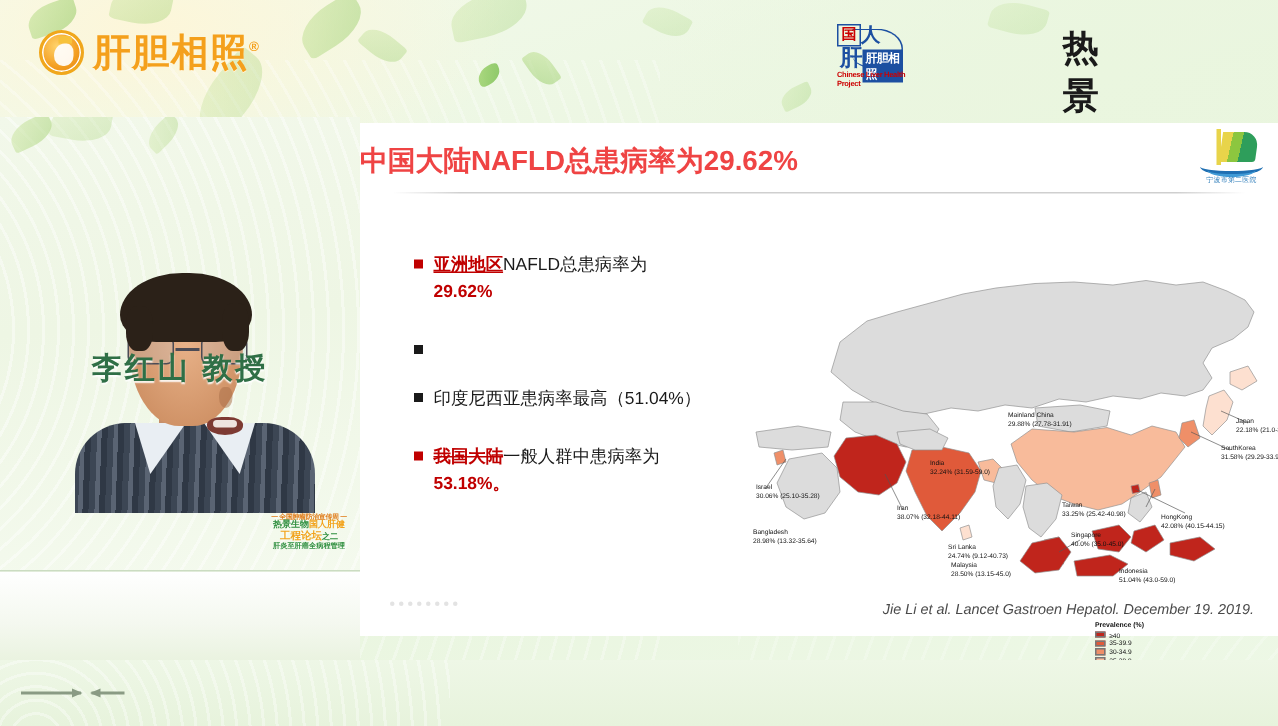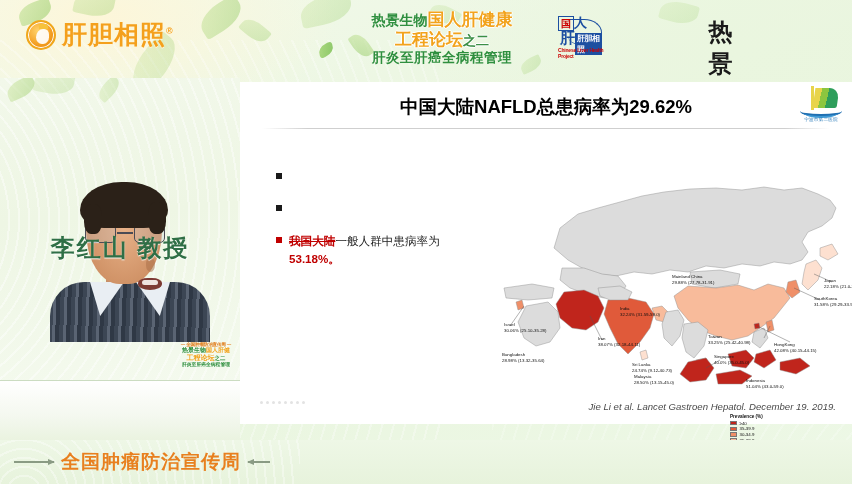--- a/index.html
+++ b/index.html
@@ -200,21 +200,21 @@
   }
   .mb1 { font-size:4.6px; color:#e07b18; font-weight:bold; letter-spacing:-.2px;}
   .mb2 { font-size:6px; color:#2f8f3f; font-weight:bold; }
   .mb2 em { font-style:normal; color:#f2a31c; }
   .mb3 { font-size:7px; color:#f2a31c; font-weight:bold;}
   .mb3 em { font-style:normal; color:#2f8f3f; font-size:5.4px;}
   .mb4 { font-size:4.8px; color:#2f8f3f; font-weight:bold;}
 
   .speaker { position: absolute; left: 0; top: 232px; width: 240px; text-align:center; }
   .speaker-name {
-    font-size: 24px; font-weight: bold; color: #2f6f46; letter-spacing: 2px;
+    font-size: 20px; font-weight: bold; color: #2f6f46; letter-spacing: 2px;
     text-shadow: 0 1px 1px rgba(255,255,255,.9);
   }
   .speaker-topic {
     margin-top: 7px; font-size: 17.5px; font-weight: bold; color: #2f6f46;
     letter-spacing: 1px; text-shadow: 0 1px 1px rgba(255,255,255,.9);
   }
 
   
   .slide {
     position: absolute; left: 240px; top: 82px; width: 612px; height: 342px;
@@ -232,22 +232,22 @@
     border-bottom: 3px solid #1f6fb2; border-radius: 0 0 50% 50%;
   }
   .sl-wave2 {
     position:absolute; left:7px; top:23px; width:32px; height:9px;
     border-bottom: 2px solid #3f9ad6; border-radius: 0 0 50% 50%;
   }
   .sl-logotext { position:absolute; left:0; top:31px; width:46px; text-align:center;
                  font-size:4.6px; color:#2b7bb9; letter-spacing:.2px;}
 
   .slide-title {
-    position:absolute; left:0; top:12px; width: 612px; text-align:center;
-    font-size: 18.5px; font-weight: bold; color:#000000;
+    position:absolute; left:0; top:12px; width: 612px; 
+    font-size: 18.5px; font-weight: bold; color:#ef4444;
   }
   .slide-rule {
     position:absolute; left: 22px; top: 46px; width: 568px; height:1px;
     background: linear-gradient(90deg, rgba(200,200,200,0) 0%, #cfcfcf 8%, #cfcfcf 92%, rgba(200,200,200,0) 100%);
   }
 
   .bullets { position:absolute; left: 36px; top: 86px; width: 215px; }
   .bullet { display:flex; gap: 7px; margin-bottom: 21px; }
   .bullet .sq { width: 6px; height: 6px; margin-top: 5px; flex: 0 0 6px; }
   .sq.red { background: #c00000; }
@@ -315,25 +315,20 @@
 <div class="leaf l12"></div>
 
 <div class="header">
 
   <div class="brand-left">
     <div class="brand-emblem"></div>
     <div class="brand-text"><span>肝胆相照</span><span class="brand-reg">®</span></div>
   </div>
 
   <div class="forum-fly"></div>
-  <div class="forum-title">
-    <div class="forum-l1"><span>热景生物</span><em>国人肝健康</em></div>
-    <div class="forum-l2"><span>工程论坛</span><em>之二</em></div>
-    <div class="forum-l3">肝炎至肝癌全病程管理</div>
-  </div>
 
   <div class="clp-logo">
     <div class="clp-box">
       <div class="clp-liver"></div>
       <div class="clp-g1">国</div>
       <div class="clp-g2">人</div>
       <div class="clp-g3">肝</div>
       <div class="clp-g4">肝胆相照</div>
     </div>
     <div class="clp-sub">Chinese Liver Health Project</div>
@@ -396,27 +391,32 @@
     <div class="sl-wave"></div>
     <div class="sl-wave2"></div>
     <div class="sl-logotext">宁波市第二医院</div>
   </div>
 
   <div class="slide-title">中国大陆NAFLD总患病率为29.62%</div>
   <div class="slide-rule"></div>
 
   <div class="bullets">
 
+    <div class="bullet">
+      <span class="sq red"></span>
+      <span class="btxt"><span class="hl">亚洲地区</span><span>NAFLD总患病率为</span><br><span class="num">29.62%</span></span>
+    </div>
 
     <div class="bullet">
       <span class="sq black"></span>
     </div>
 
     <div class="bullet">
       <span class="sq black"></span>
+      <span class="btxt">印度尼西亚患病率最高（51.04%）</span>
     </div>
 
     <div class="bullet">
       <span class="sq red"></span>
       <span class="btxt"><span class="strike">我国大陆</span><span>一般人群中患病率为</span><br><span class="num">53.18%。</span></span>
     </div>
   </div>
 
   <div class="map">
     <svg width="340" height="230" viewBox="0 0 340 230">
@@ -536,16 +536,15 @@
   </div>
 
   <div class="citation">Jie Li et al. Lancet Gastroen Hepatol. December 19. 2019.</div>
 </div>
 
 <div class="footer">
   <div class="footer-bg"></div>
   <div class="footer-rings"></div>
   <div class="footer-inner">
     <span class="arrow-l"></span>
-    <span class="footer-text">全国肿瘤防治宣传周</span>
     <span class="arrow-r"></span>
   </div>
 </div>
 
 </body></html>

